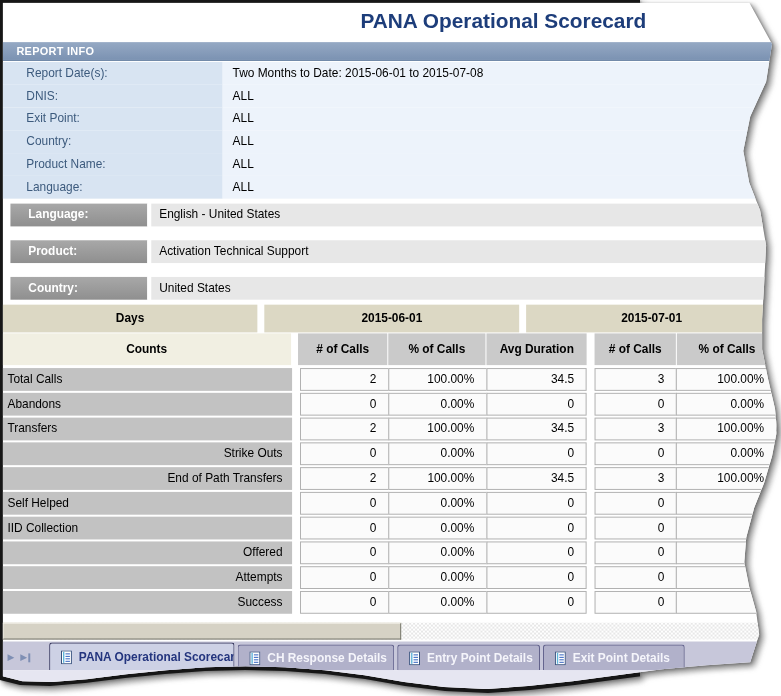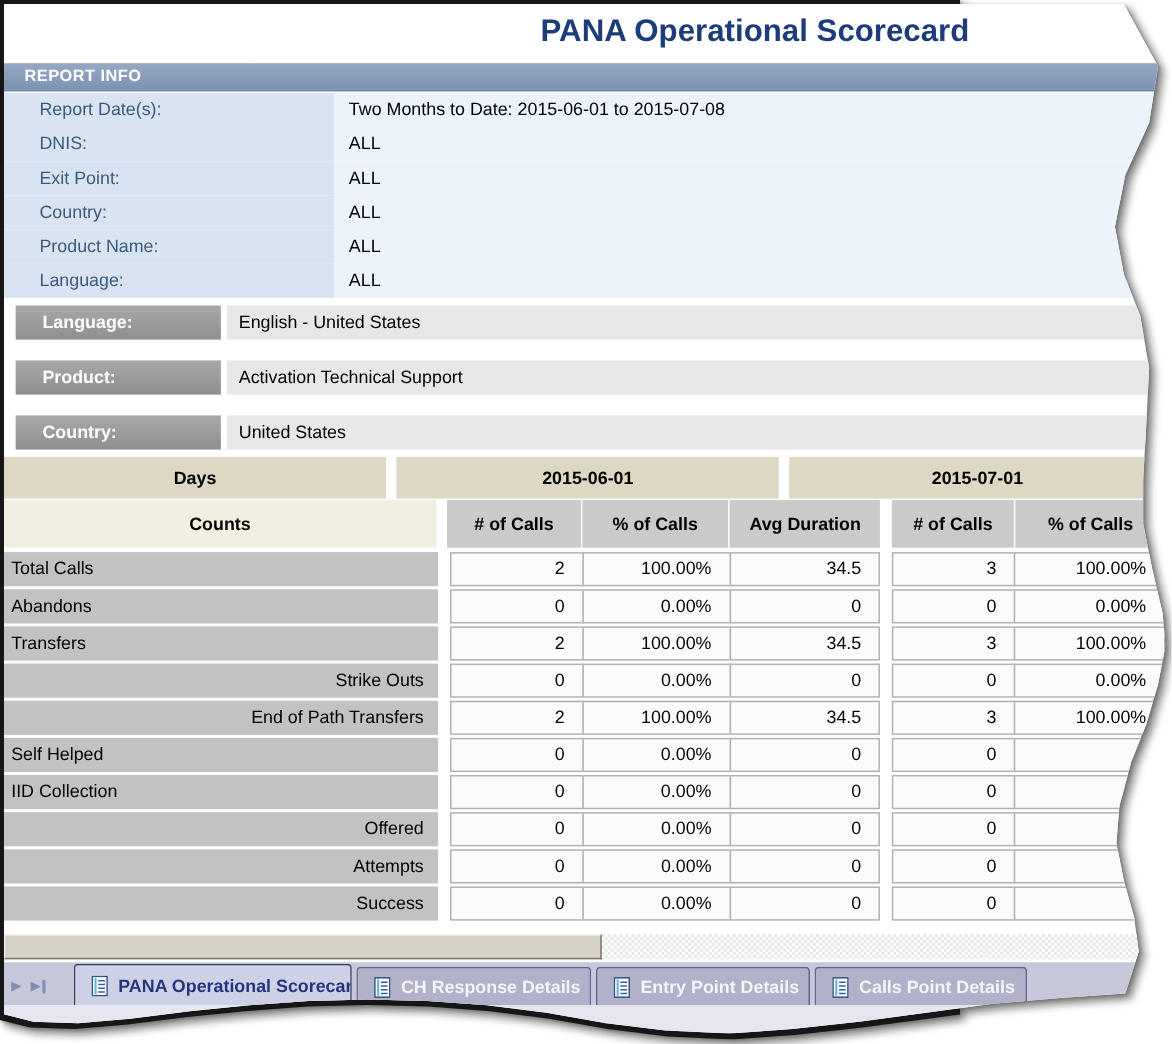--- a/index.html
+++ b/index.html
@@ -298,20 +298,20 @@
   </div>
           <div class="tab t4">
     <svg class="doc-icon" width="11" height="14" viewBox="0 0 11 14">
       <rect x="0.5" y="0.5" width="10" height="13" fill="#ffffff" stroke="#35507c"></rect>
       <rect x="2" y="1.5" width="1.4" height="11" fill="#5fb4da"></rect>
       <line x1="4.5" y1="3.5" x2="9" y2="3.5" stroke="#2f5fbe" stroke-width="1"></line>
       <line x1="4.5" y1="6" x2="9" y2="6" stroke="#2f5fbe" stroke-width="1"></line>
       <line x1="4.5" y1="8.5" x2="9" y2="8.5" stroke="#2f5fbe" stroke-width="1"></line>
       <line x1="4.5" y1="11" x2="9" y2="11" stroke="#2f5fbe" stroke-width="1"></line>
     </svg>
-    <span>Calls Point Details</span>
+    <span>Exit Point Details</span>
   </div>
         </div>
       <div class="below-tabs"></div>
 
     </div>
   </div>
 </div>
 
 </body></html>

